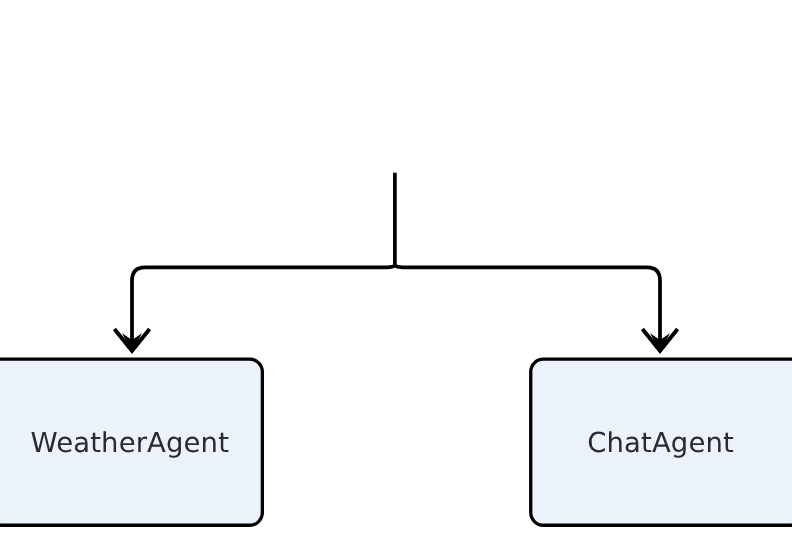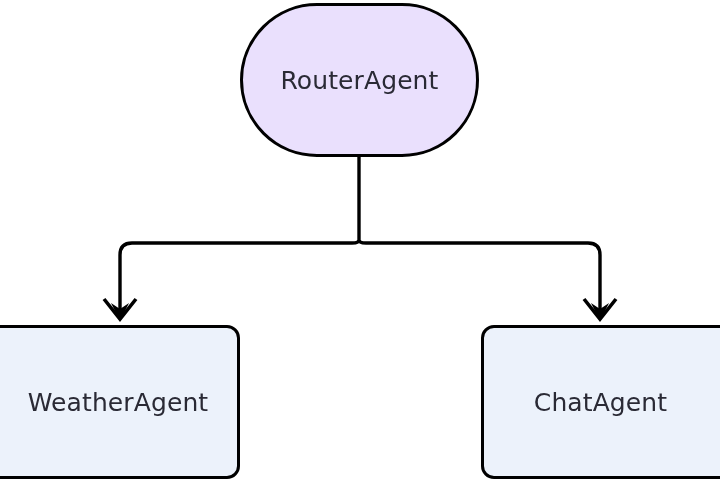--- a/index.html
+++ b/index.html
@@ -85,23 +85,20 @@
 
     <path d="M359,240 Q359,243 352,243 L132,243 Q120,243 120,255 L120,312" fill="none" stroke="#000000" stroke-width="3.4" stroke-linecap="butt" stroke-linejoin="round"></path>
     <path d="M104,299 L120,319 L136,299" fill="none" stroke="#000000" stroke-width="3.6" stroke-linecap="butt" stroke-linejoin="miter"></path>
     <path d="M111,303 L120,321 L129,303 L120,309 Z" fill="#000000" stroke="none"></path>
 
     <path d="M359,240 Q359,243 366,243 L588,243 Q600,243 600,255 L600,312" fill="none" stroke="#000000" stroke-width="3.4" stroke-linecap="butt" stroke-linejoin="round"></path>
     <path d="M584,299 L600,319 L616,299" fill="none" stroke="#000000" stroke-width="3.6" stroke-linecap="butt" stroke-linejoin="miter"></path>
     <path d="M591,303 L600,321 L609,303 L600,309 Z" fill="#000000" stroke="none"></path>
   </svg>
 
-  <div class="node" id="node-router">
-    <span class="node-label">RouterAgent</span>
-  </div>
 
   <div class="node" id="node-weather">
     <span class="node-label">WeatherAgent</span>
   </div>
 
   <div class="node" id="node-chat">
     <span class="node-label">ChatAgent</span>
   </div>
 
 </div>

